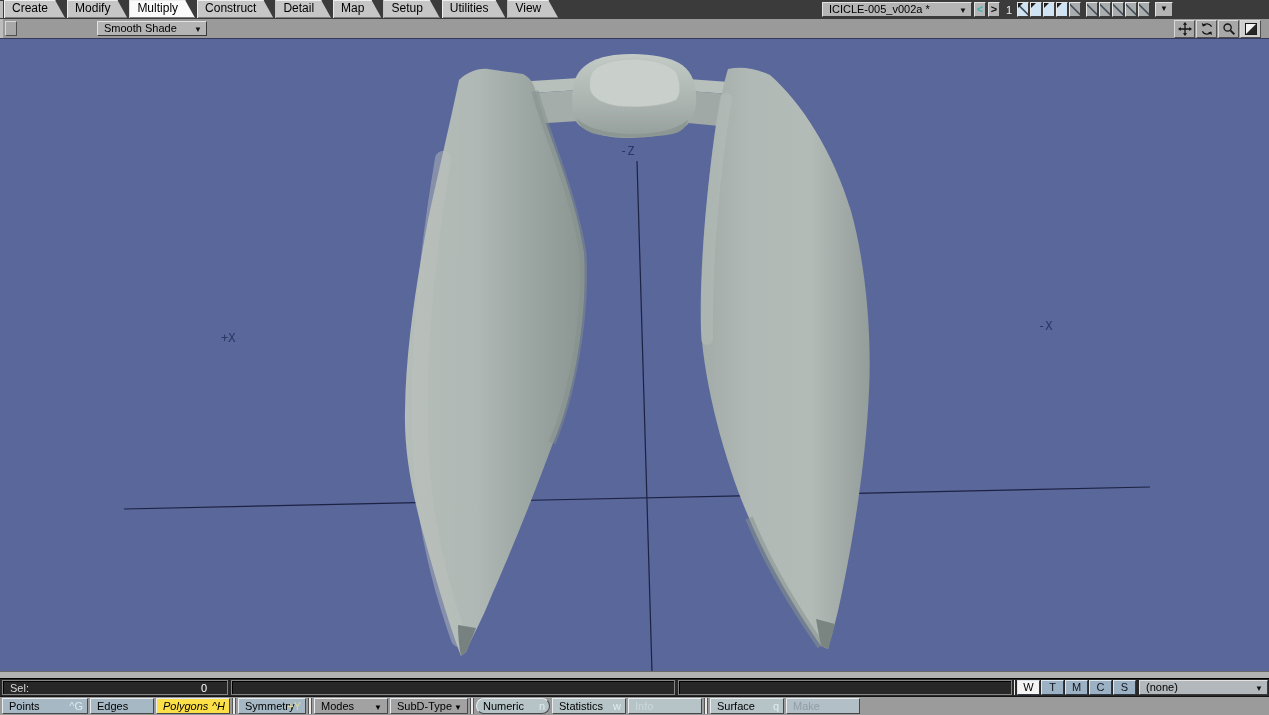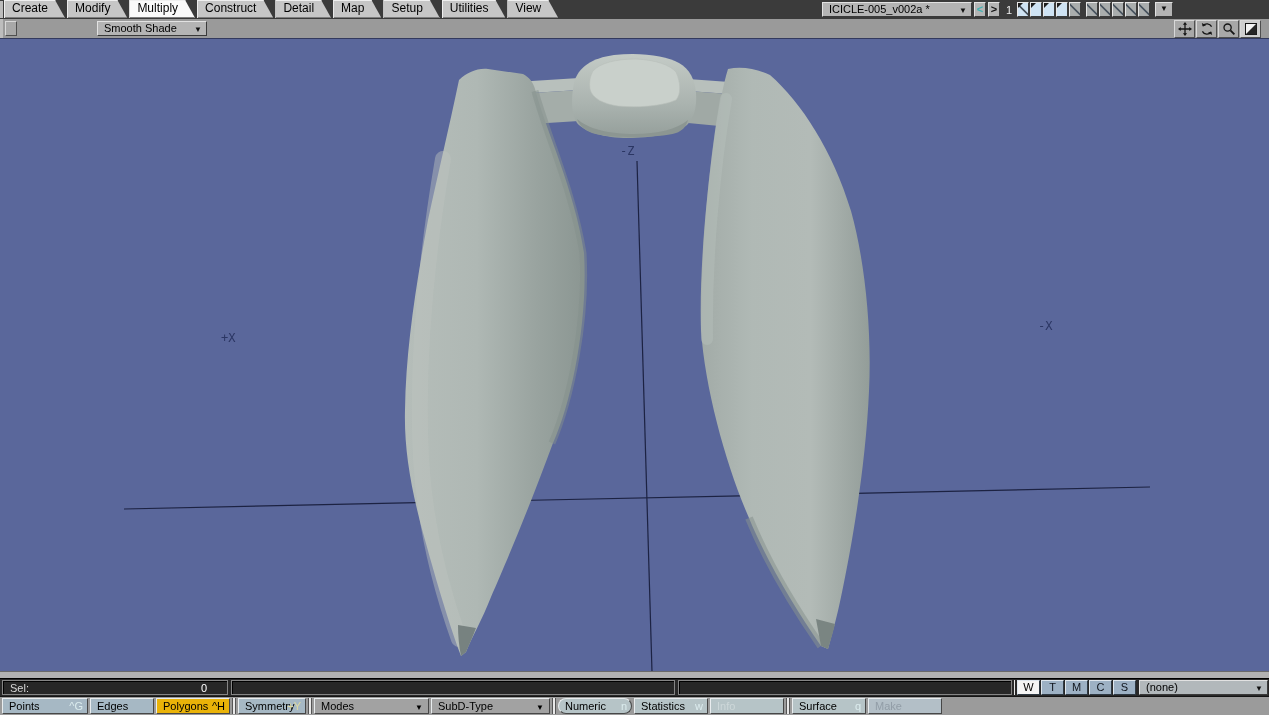--- a/index.html
+++ b/index.html
@@ -88,22 +88,22 @@
     border-top:1px solid #141414;box-sizing:border-box;display:flex;align-items:flex-start;
     padding:1px 0 0 2px;}
   .tb-btn{height:14px;margin-right:2px;position:relative;font-size:11px;line-height:14px;
     padding:0;border:1px solid;border-color:#e9edef #474747 #474747 #e9edef;
     color:#000;white-space:nowrap;flex:none;box-sizing:content-box;}
   .tb-label{position:absolute;left:6px;top:0;}
   .tb-short{position:absolute;right:4px;top:0;}
   .tb-caret{position:absolute;right:5px;top:2px;font-size:8px;}
   .tone-blue{background:#a6b8c4;}
   .tone-cyan{background:#b6c4c7;}
-  .tone-gray{background:#a2a2a2;padding-left:41px;}
-  .tb-btn.state-active{background:#eab308;}
+  .tone-gray{background:#a2a2a2;}
+  .tb-btn.state-active{background:#fde047;font-style:italic;}
   .tb-btn.state-disabled .tb-label{color:#cdd7d9;}
   .tb-btn.state-disabled.tone-grayblue{background:#b3bfc7;}
   .tb-btn.state-disabled.tone-grayblue .tb-label{color:#929da7;}
   .sh-pale{color:#dcecee;}
   .sh-dark{color:#000;}
   .sh-yellow{color:#ded9a0;}
   .tb-sep{width:4px;height:16px;flex:none;margin-right:2px;
     background:linear-gradient(to right,#555 0 1px,#e9e9e9 1px 3px,#555 3px 4px);}
 </style>
 </head>

